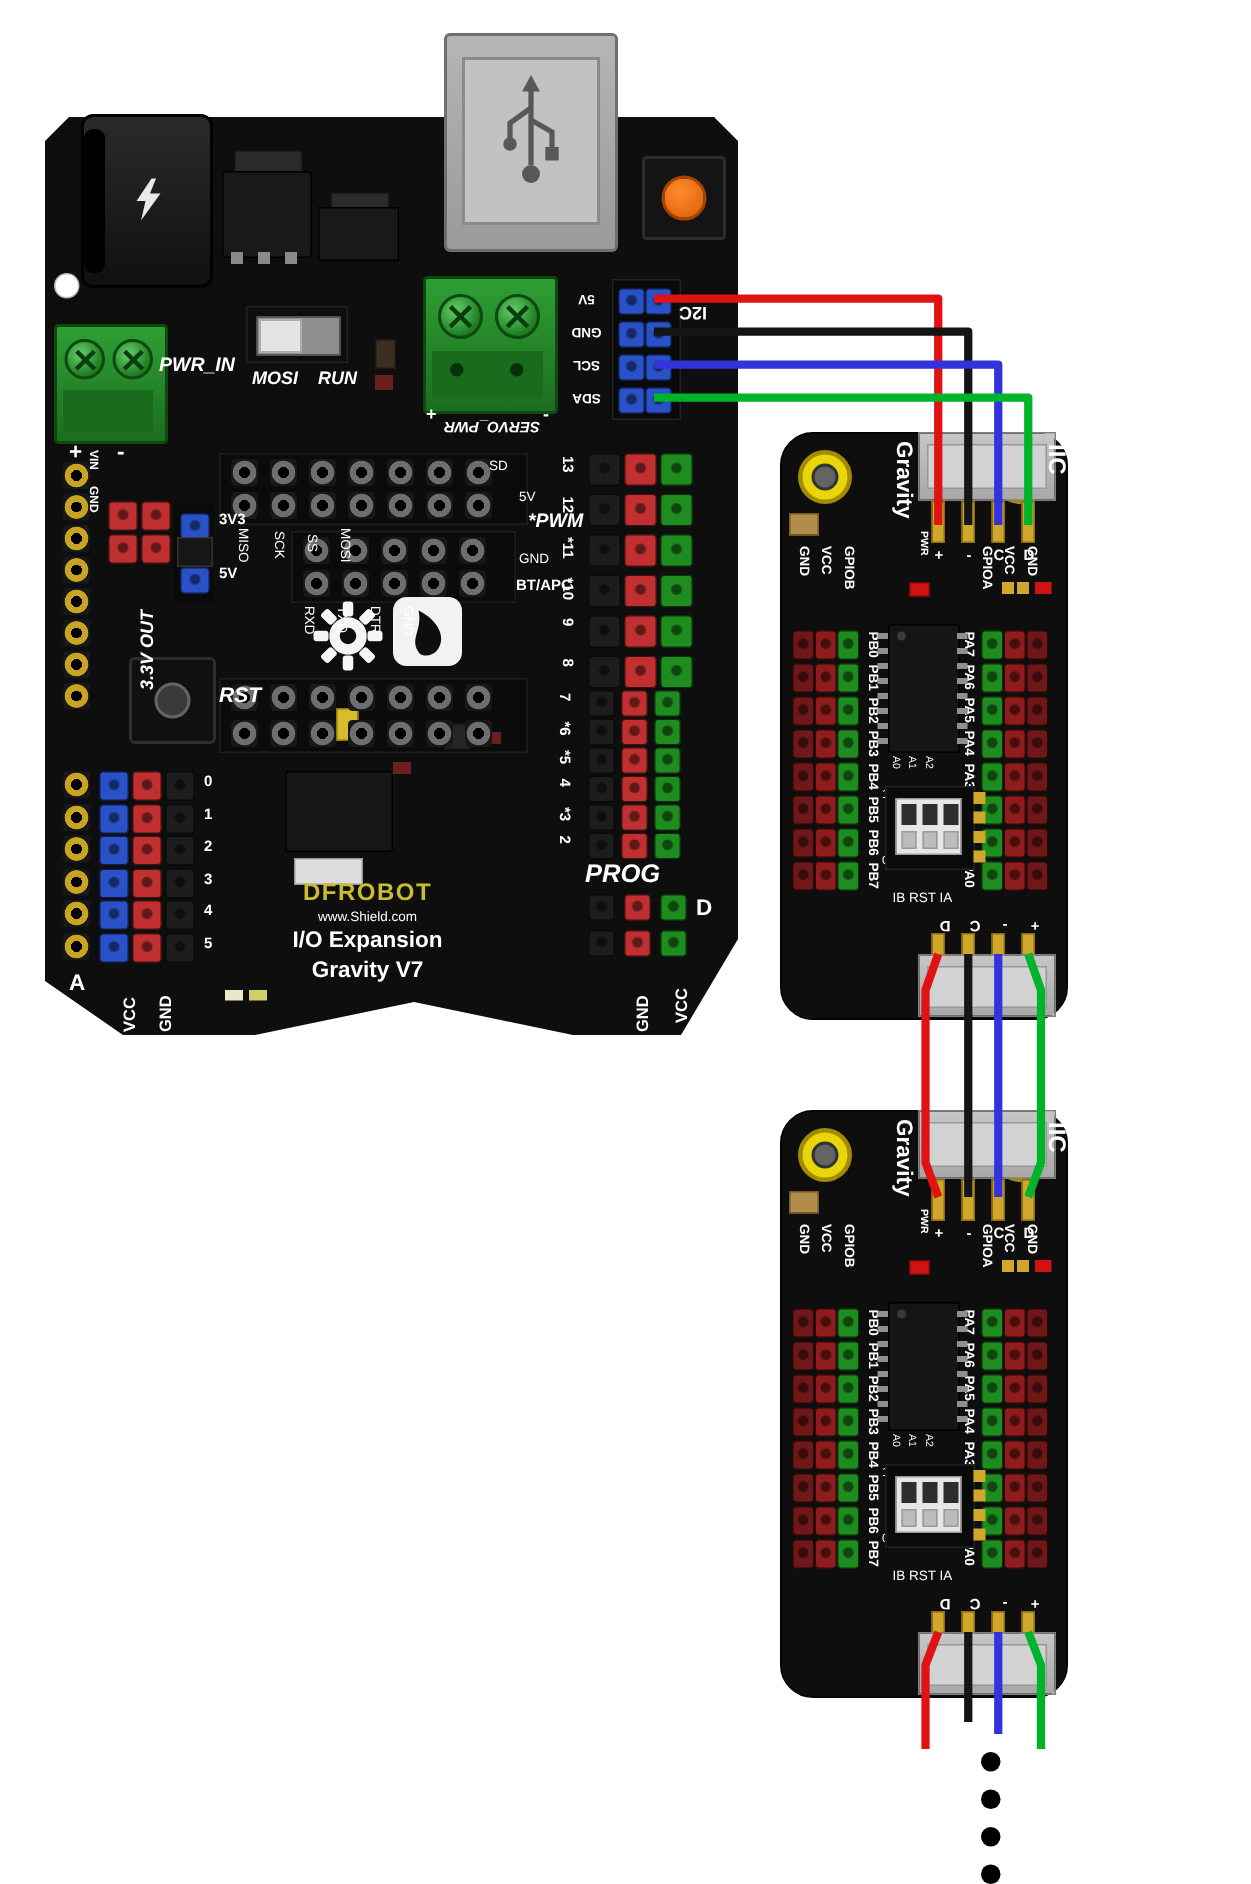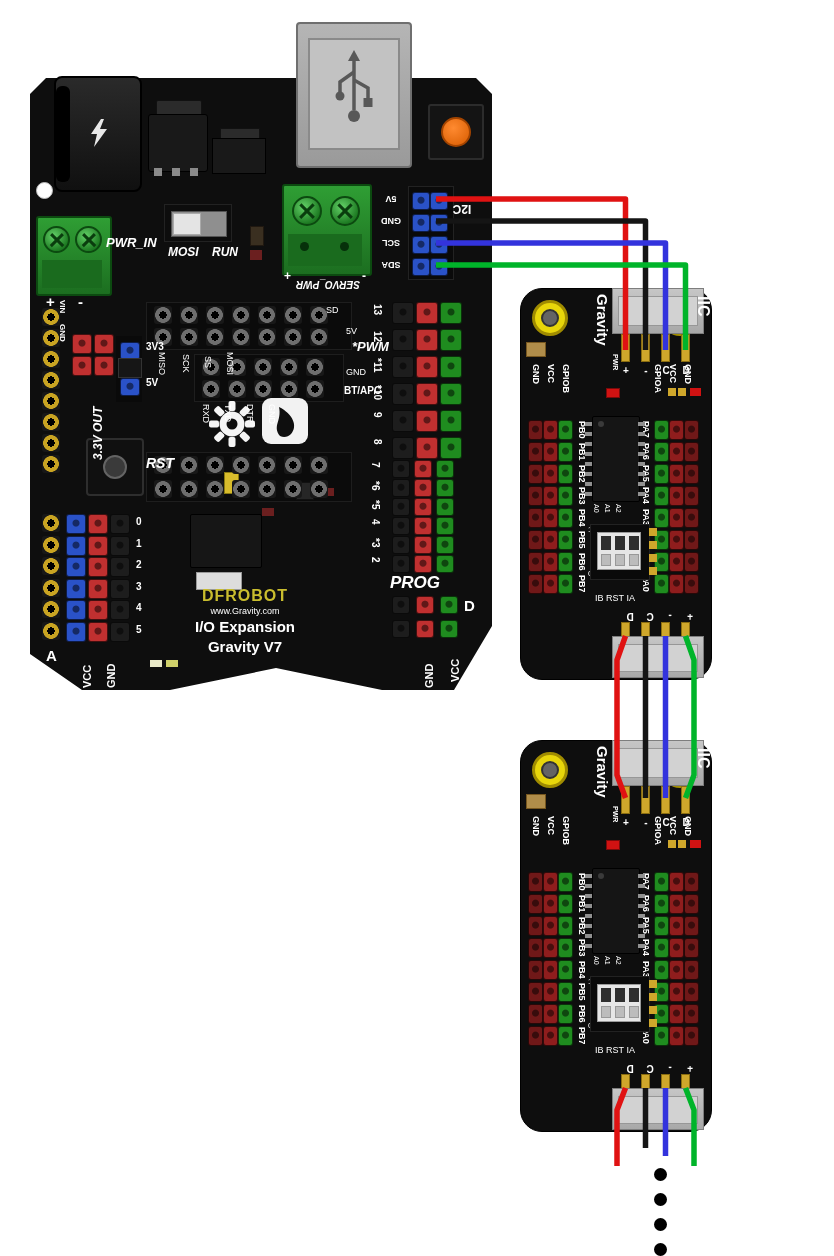--- a/index.html
+++ b/index.html
@@ -316,21 +316,21 @@
 
   <span class="lbl b i" style="left:390px;top:574px;font-size:17px">PROG</span>
   <span class="lbl b" style="left:464px;top:598px;font-size:15px">D</span>
   <span class="lbl b vlblu" style="left:450px;top:682px;font-size:11px">VCC</span>
   <span class="lbl b vlblu" style="left:424px;top:688px;font-size:11px">GND</span>
   <span class="lbl b" style="left:46px;top:648px;font-size:15px">A</span>
   <span class="lbl b vlblu" style="left:82px;top:688px;font-size:11px">VCC</span>
   <span class="lbl b vlblu" style="left:106px;top:688px;font-size:11px">GND</span>
 
   <span class="lbl b ctr" style="left:150px;top:588px;width:190px;font-size:16px;color:#c9bd2e;letter-spacing:1px">DFROBOT</span>
-  <span class="lbl ctr" style="left:150px;top:607px;width:190px;font-size:9px">www.Gravity.com</span>
+  <span class="lbl ctr" style="left:150px;top:607px;width:190px;font-size:9px">www.Shield.com</span>
   <span class="lbl b ctr" style="left:150px;top:619px;width:190px;font-size:15px">I/O Expansion</span>
   <span class="lbl b ctr" style="left:150px;top:639px;width:190px;font-size:15px">Gravity V7</span>
 
   <div id="modules" class="abs" style="left:0;top:0;width:834px;height:1256px;">
       <div class="abs" style="left: 520px; top: 288px; width: 190px; height: 390px;">
         <div class="abs" style="left: 0px; top: 0px; width: 190px; height: 390px; background: rgb(14, 14, 14); border-radius: 22px; border: 1px solid rgb(0, 0, 0);"></div>
         <div class="abs" style="left: 12px; top: 12px; width: 36px; height: 36px; border-radius: 50%; background: rgb(232, 214, 10); border: 3px solid rgb(160, 140, 0); box-sizing: border-box;"></div>
         <div class="abs" style="left: 21px; top: 21px; width: 18px; height: 18px; border-radius: 50%; background: rgb(100, 100, 100); border: 2px solid rgb(51, 51, 51); box-sizing: border-box;"></div>
         <div class="abs" style="left: 142px; top: 12px; width: 36px; height: 36px; border-radius: 50%; background: rgb(232, 214, 10); border: 3px solid rgb(160, 140, 0); box-sizing: border-box;"></div>
         <div class="abs" style="left: 151px; top: 21px; width: 18px; height: 18px; border-radius: 50%; background: rgb(100, 100, 100); border: 2px solid rgb(51, 51, 51); box-sizing: border-box;"></div>

